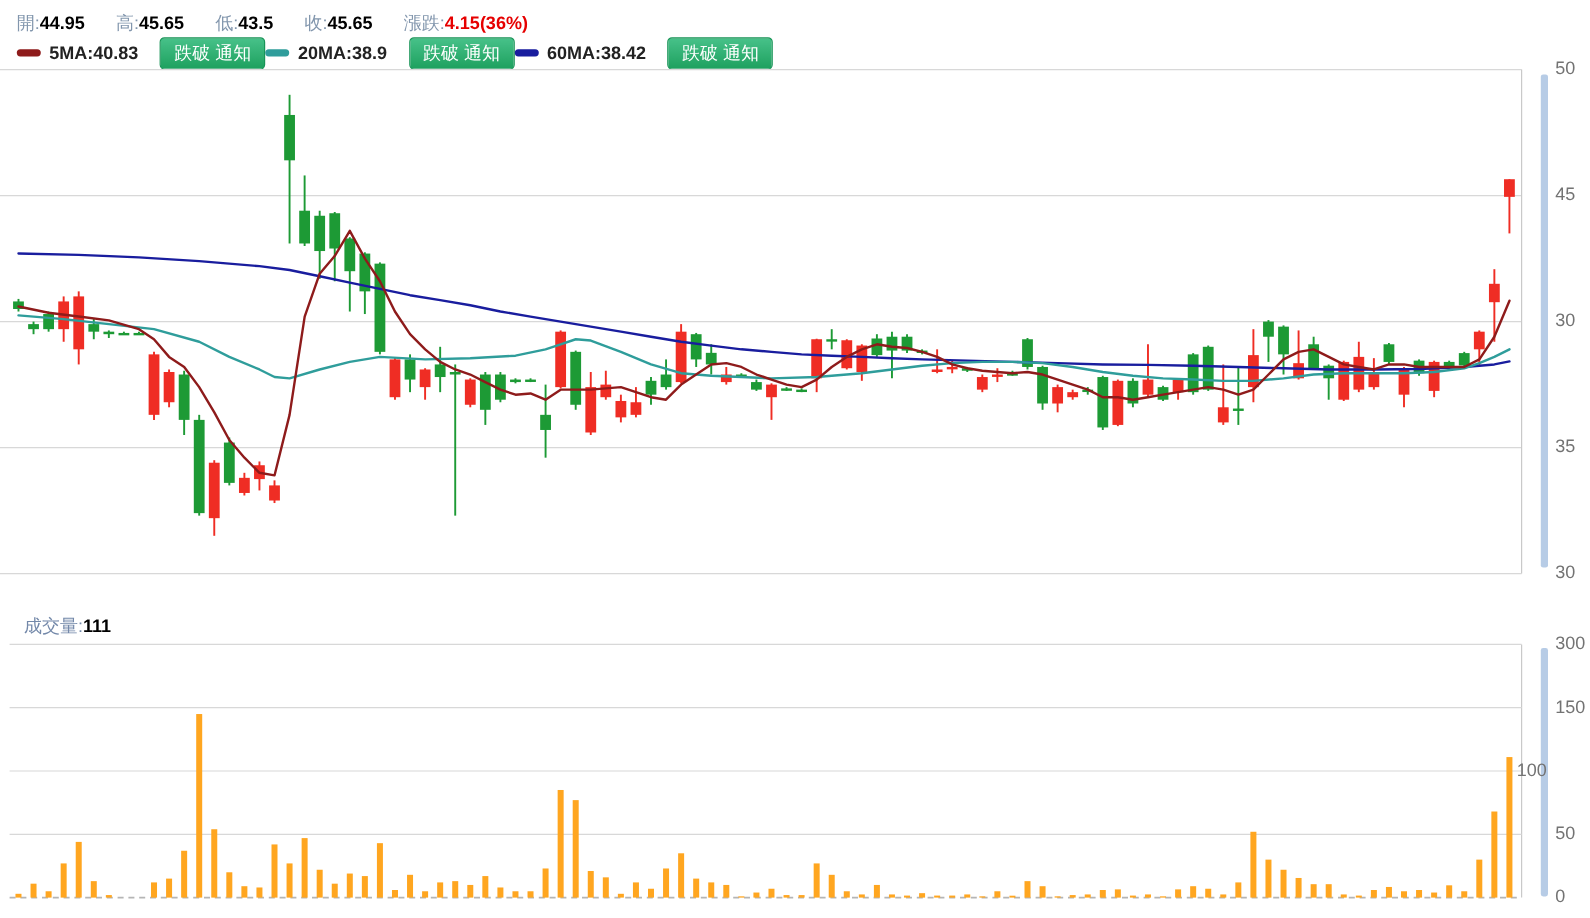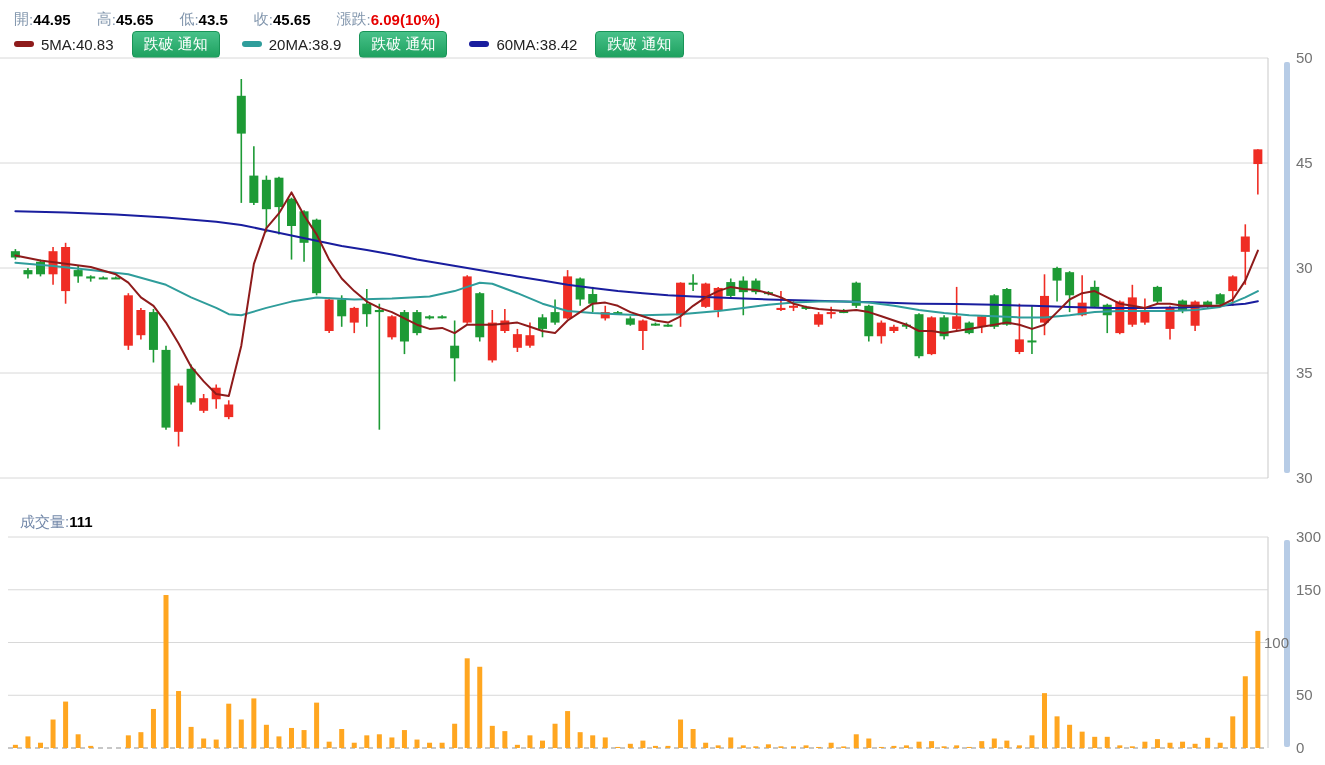--- a/index.html
+++ b/index.html
@@ -7,22 +7,22 @@
   
   #quote-row{position:absolute;left:14px;top:8px;height:22px;display:flex;align-items:center;font-size:15px;white-space:nowrap;}
   .qfield{margin-right:26px;display:flex;align-items:center;}
   .qlabel{color:#8296ad;}
   .qcolon{color:#8296ad;}
   .qvalue{color:#000;font-weight:bold;}
   .qvalue.neg{color:#e60000;}
   #ma-row{position:absolute;left:14px;top:30px;height:28px;display:flex;align-items:center;font-size:15px;white-space:nowrap;}
   .ma-item{display:flex;align-items:center;margin-right:18px;}
   .ma-swatch{width:20px;height:6px;border-radius:3px;margin-right:7px;display:inline-block;}
-  .ma-label{color:#222;}
-  .alert-btn{margin-right:22px;background:linear-gradient(#47c189,#1ea15f);border:1px solid #189457;border-radius:4px;color:#fff;font-size:15px;padding:3px 11px;cursor:pointer;font-family:inherit;}
+  .ma-label{color:#222;font-weight:bold;}
+  .alert-btn{background:linear-gradient(#47c189,#1ea15f);border:1px solid #189457;border-radius:4px;color:#fff;font-size:15px;padding:3px 11px;cursor:pointer;font-family:inherit;}
   svg{position:absolute;left:0;top:0;}
   .axis-label{position:absolute;font-size:15px;color:#737373;}
   #volume-title{position:absolute;left:20px;top:496px;font-size:15px;margin-top:17px;}
   #volume-title .vt-label{color:#7388a9;}
   #volume-title .vt-value{color:#000;font-weight:bold;}
 </style>
 </head>
 <body>
 
 <div id="quote-row">
@@ -42,21 +42,21 @@
       <span class="qvalue">43.5</span>
   </span>
   <span class="qfield">
     <span class="qlabel">收</span>
       <span class="qcolon">:</span>
       <span class="qvalue">45.65</span>
   </span>
   <span class="qfield">
     <span class="qlabel">漲跌</span>
       <span class="qcolon">:</span>
-      <span class="qvalue neg" style="color: rgb(230, 0, 0);">6.09(10%)</span>
+      <span class="qvalue neg" style="color: rgb(230, 0, 0);">4.15(36%)</span>
   </span>
 </div>
 
 <div id="ma-row">
   <span class="ma-item">
     <span class="ma-swatch" id="sw0" style="background: rgb(142, 27, 27);"></span>
     <span class="ma-label">5MA:40.83</span>
   </span>
   <button class="alert-btn">跌破 通知</button>
   <span class="ma-item">

